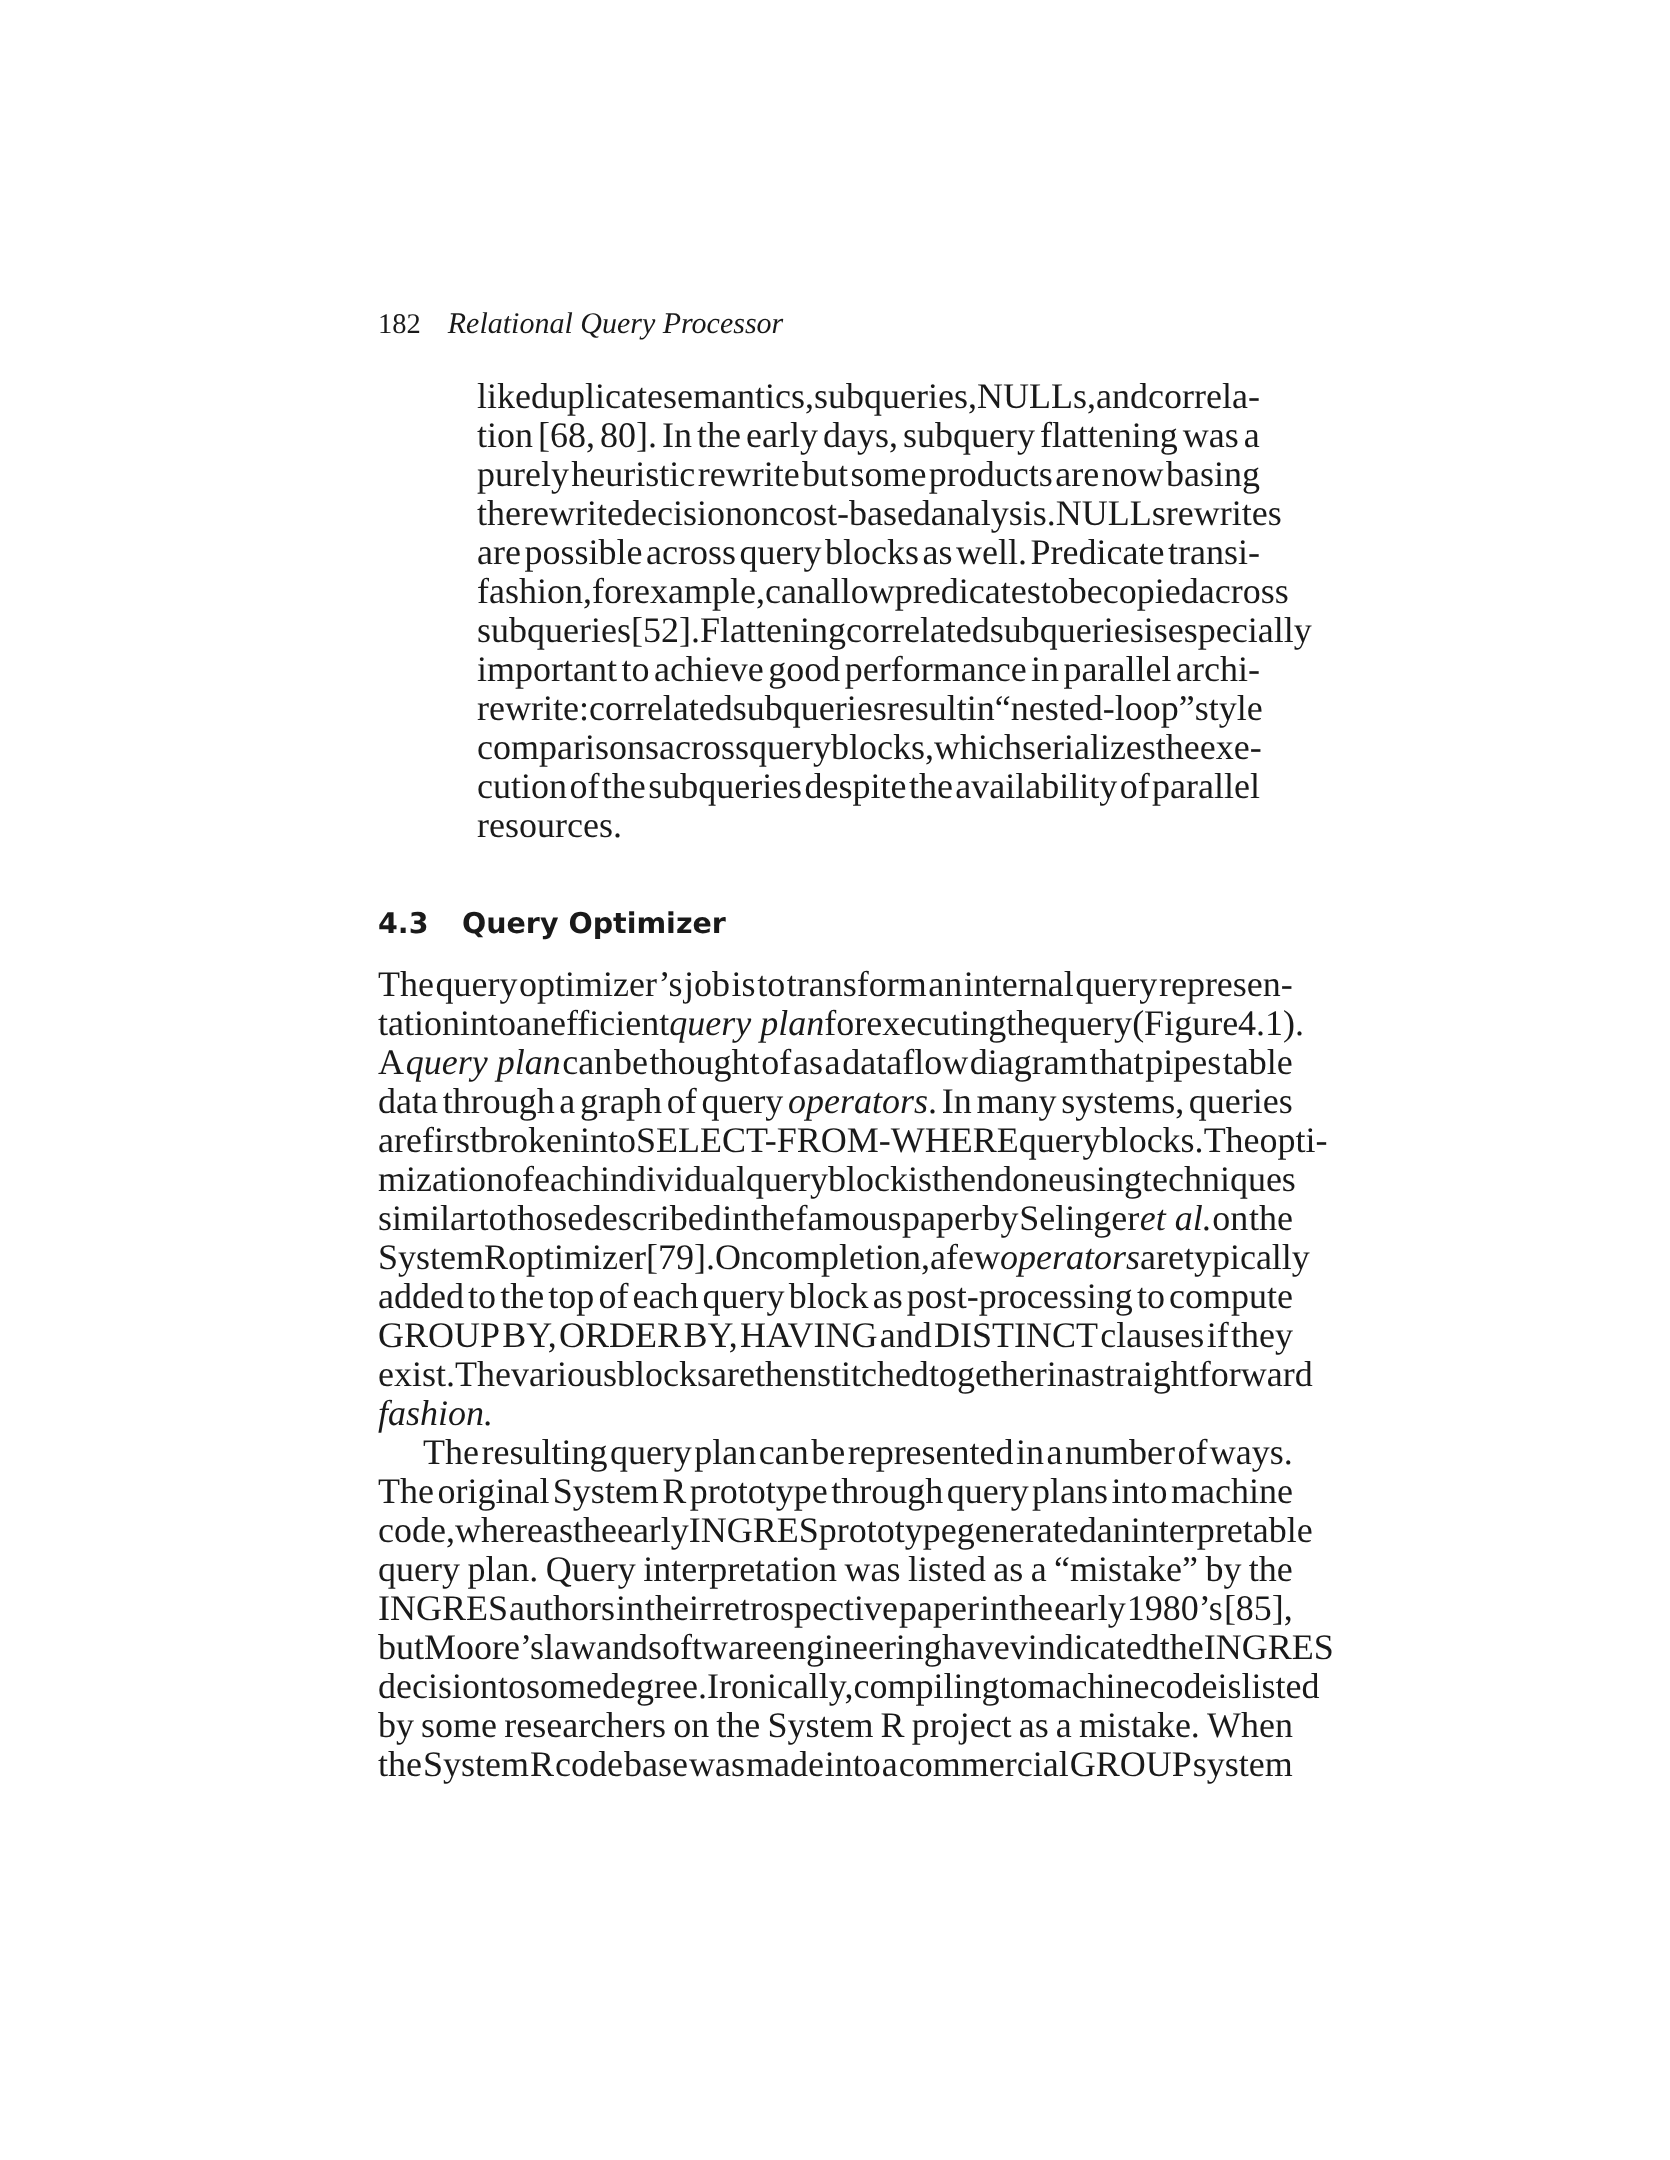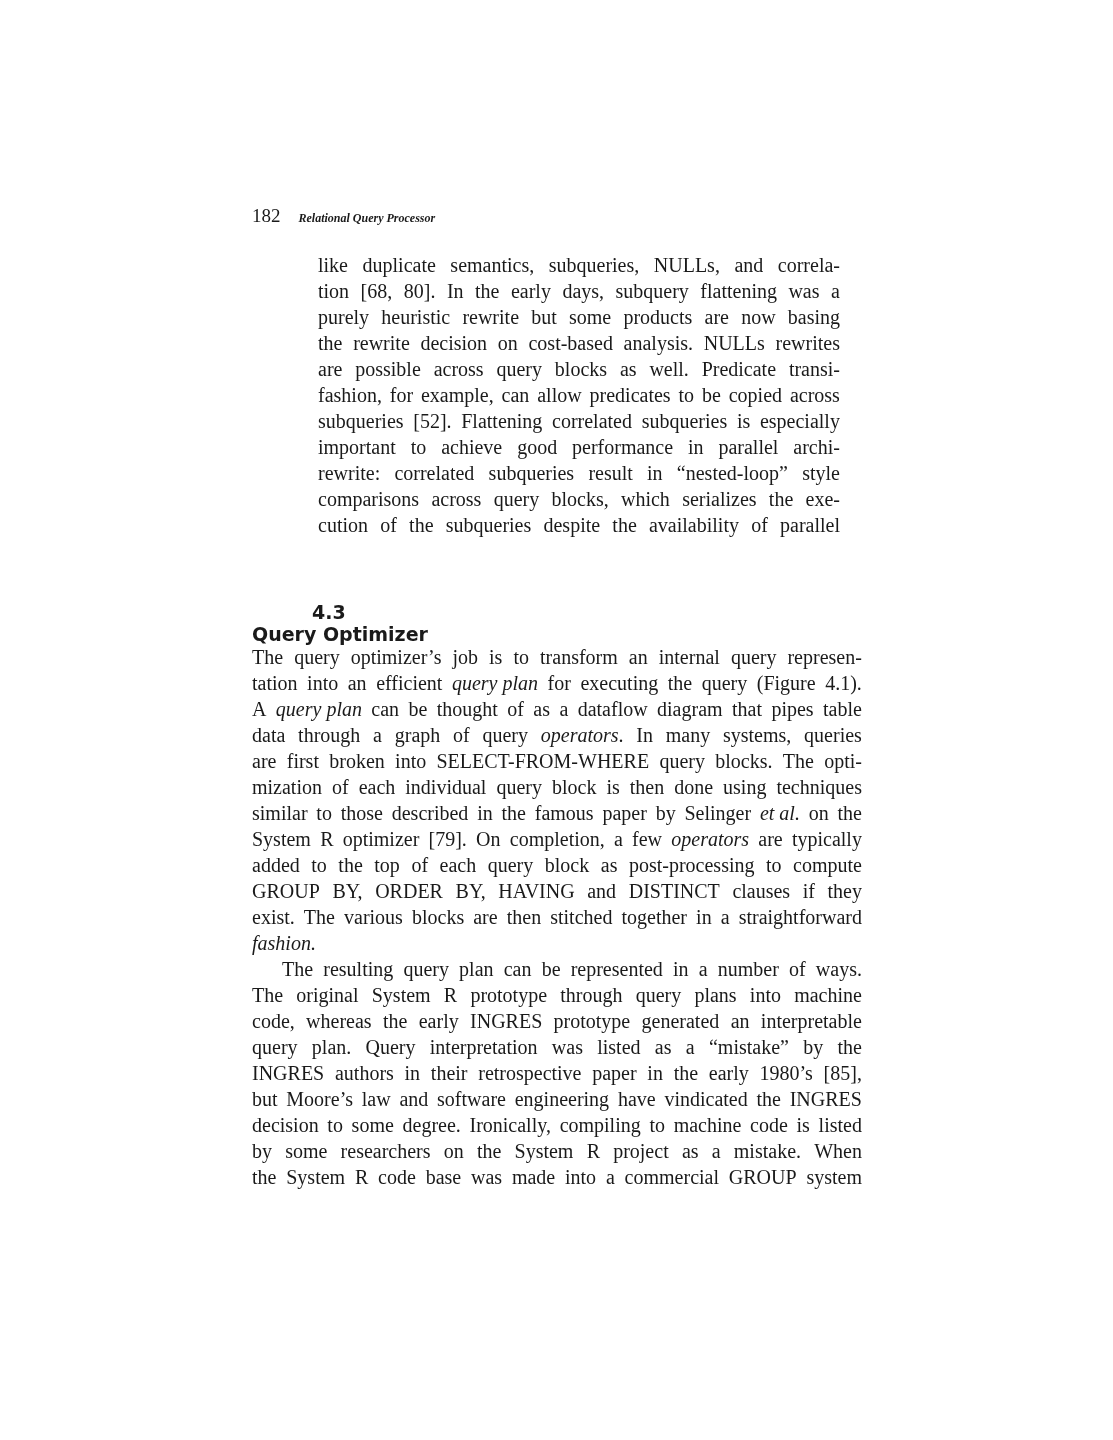--- a/index.html
+++ b/index.html
@@ -1,30 +1,30 @@
 <!DOCTYPE html>
 <html><head>
 <meta charset="utf-8">
 <style>
   html, body { margin: 0; padding: 0; background: #ffffff; }
   body { width: 1113px; height: 1440px; position: relative; overflow: hidden;
          font-family: "Liberation Serif", "DejaVu Serif", serif; color: #1a1a1a; }
   .running-head { position: absolute; left: 252px; top: 205px; height: 26px;
          display: flex; align-items: baseline; justify-content: center; }
   .page-number { font-size: 19px; }
-  .running-title { font-style: italic; font-size: 12px; margin-left: 18px; font-weight: bold; }
+  .running-title { font-style: italic; font-size: 20px; margin-left: 18px; }
   .block { position: absolute; }
-  .line { display: block; height: 26px; line-height: 26px; font-size: 20px;
+  .line { display: block; height: 26px; line-height: 26px; font-size: 24px;
           text-align: justify; text-align-last: justify; white-space: nowrap; }
   .indented { left: 318px; top: 252px; width: 522px; }
   .body1 { left: 252px; top: 644px; width: 610px; }
   .body2 { left: 252px; top: 956px; width: 610px; }
   .section-heading { position: absolute; left: 252px; top: 601px; height: 30px;
           font-family: "DejaVu Sans", "Liberation Sans", sans-serif; font-weight: bold;
-          font-size: 19px; display: flex; align-items: center; flex-direction: column; }
+          font-size: 19px; display: flex; align-items: center; }
   .section-number { width: 56px; }
   .jline { display: flex; justify-content: space-between; white-space: pre; }
 </style>
 </head>
 <body>
 
 <div class="running-head">
   <span class="page-number">182</span>
   <span class="running-title">Relational Query Processor</span>
 </div>
@@ -34,20 +34,21 @@
     <div class="line jline"><span>tion</span><span>[68,</span><span>80].</span><span>In</span><span>the</span><span>early</span><span>days,</span><span>subquery</span><span>flattening</span><span>was</span><span>a</span></div>
     <div class="line jline"><span>purely</span><span>heuristic</span><span>rewrite</span><span>but</span><span>some</span><span>products</span><span>are</span><span>now</span><span>basing</span></div>
     <div class="line jline"><span>the</span><span>rewrite</span><span>decision</span><span>on</span><span>cost-based</span><span>analysis.</span><span>NULLs</span><span>rewrites</span></div>
     <div class="line jline"><span>are</span><span>possible</span><span>across</span><span>query</span><span>blocks</span><span>as</span><span>well.</span><span>Predicate</span><span>transi-</span></div>
     <div class="line jline"><span>fashion,</span><span>for</span><span>example,</span><span>can</span><span>allow</span><span>predicates</span><span>to</span><span>be</span><span>copied</span><span>across</span></div>
     <div class="line jline"><span>subqueries</span><span>[52].</span><span>Flattening</span><span>correlated</span><span>subqueries</span><span>is</span><span>especially</span></div>
     <div class="line jline"><span>important</span><span>to</span><span>achieve</span><span>good</span><span>performance</span><span>in</span><span>parallel</span><span>archi-</span></div>
     <div class="line jline"><span>rewrite:</span><span>correlated</span><span>subqueries</span><span>result</span><span>in</span><span>“nested-loop”</span><span>style</span></div>
     <div class="line jline"><span>comparisons</span><span>across</span><span>query</span><span>blocks,</span><span>which</span><span>serializes</span><span>the</span><span>exe-</span></div>
     <div class="line jline"><span>cution</span><span>of</span><span>the</span><span>subqueries</span><span>despite</span><span>the</span><span>availability</span><span>of</span><span>parallel</span></div>
+    <div class="line jline" style="justify-content: flex-start;"><span>resources.</span></div>
   </div>
 
 <div class="section-heading">
   <span class="section-number">4.3</span>
   <span class="section-title">Query Optimizer</span>
 </div>
 
 <div class="block body1" id="blk-p1">
     <div class="line jline"><span>The</span><span>query</span><span>optimizer’s</span><span>job</span><span>is</span><span>to</span><span>transform</span><span>an</span><span>internal</span><span>query</span><span>represen-</span></div>
     <div class="line jline"><span>tation</span><span>into</span><span>an</span><span>efficient</span><span><i>query plan</i></span><span>for</span><span>executing</span><span>the</span><span>query</span><span>(Figure</span><span>4.1).</span></div>

